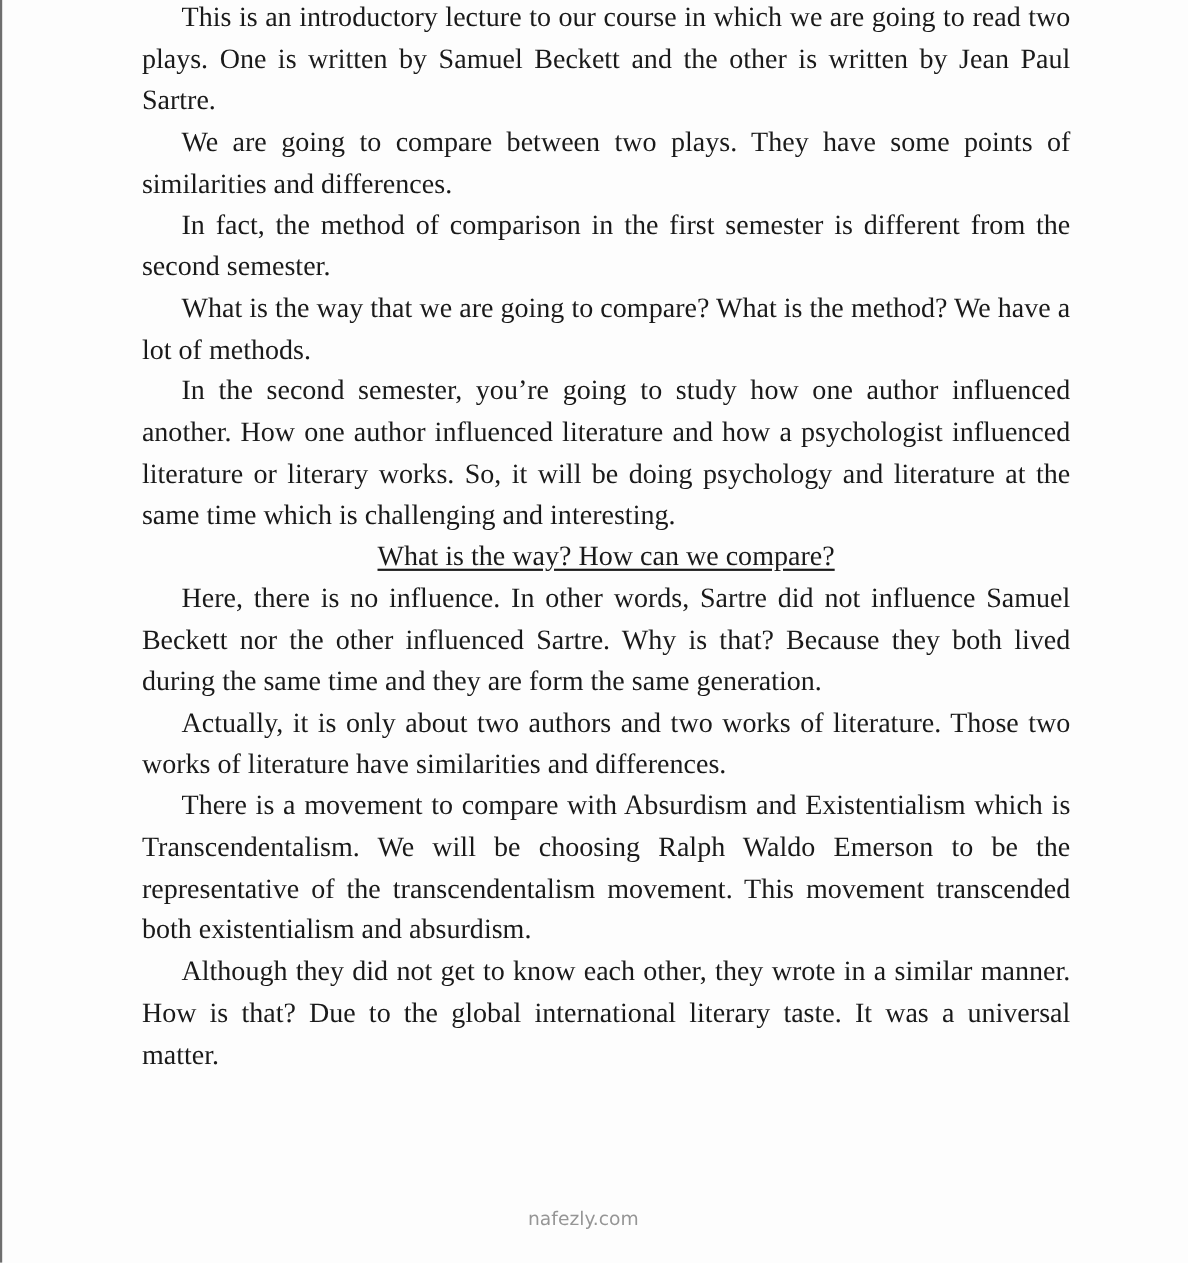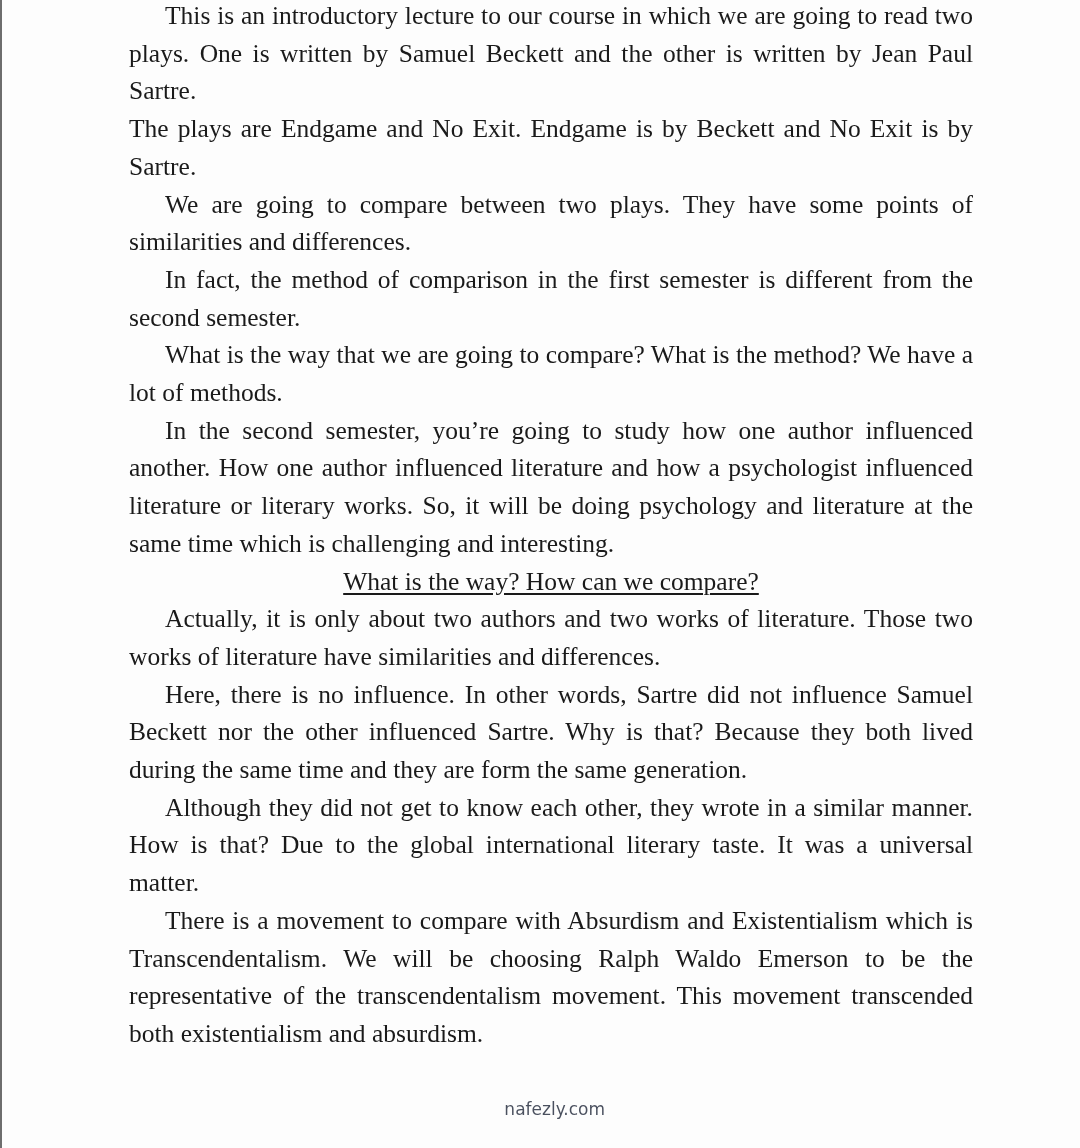--- a/index.html
+++ b/index.html
@@ -16,39 +16,38 @@
   }
   .page {
     position: absolute; left: 129px; top: -3px; width: 844px;
     font-size: 25.5px; line-height: 37.7px;
   }
   .page p { margin: 0; text-align: justify; }
   .page p.indent { text-indent: 36px; }
   .page p.heading { text-align: center; }
   .page p.heading span { text-decoration: underline; text-underline-offset: 3px; }
   .watermark {
-    position: absolute; left: 480px; top: 1078px; width: 125px; text-align: right;
-    color: #0f172a; font-family: "DejaVu Sans", sans-serif; opacity: 0.75;
+    position: absolute; left: 480px; top: 1078px; width: 125px; text-align: left;
+    color: #737373; font-family: "DejaVu Sans", sans-serif; opacity: 0.75;
   }
   .watermark .wm-url { font-size: 17px; line-height: 22px; margin-top: 20px; }
 </style>
 </head>
 <body>
 
 <div class="left-rule"></div>
 
 <div class="page">
   <p class="indent">This is an introductory lecture to our course in which we are going to read two plays. One is written by Samuel Beckett and the other is written by Jean Paul Sartre.</p>
-  <p>The plays are Endgame and No Exit. Endgame is by Beckett and No Exit is by Sartre.</p>
   <p class="indent">We are going to compare between two plays. They have some points of similarities and differences.</p>
   <p class="indent">In fact, the method of comparison in the first semester is different from the second semester.</p>
   <p class="indent">What is the way that we are going to compare? What is the method? We have a lot of methods.</p>
   <p class="indent">In the second semester, you’re going to study how one author influenced another. How one author influenced literature and how a psychologist influenced literature or literary works. So, it will be doing psychology and literature at the same time which is challenging and interesting.</p>
   <p class="heading"><span>What is the way? How can we compare?</span></p>
+  <p class="indent">Here, there is no influence. In other words, Sartre did not influence Samuel Beckett nor the other influenced Sartre. Why is that? Because they both lived during the same time and they are form the same generation.</p>
   <p class="indent">Actually, it is only about two authors and two works of literature. Those two works of literature have similarities and differences.</p>
-  <p class="indent">Here, there is no influence. In other words, Sartre did not influence Samuel Beckett nor the other influenced Sartre. Why is that? Because they both lived during the same time and they are form the same generation.</p>
+  <p class="indent">There is a movement to compare with Absurdism and Existentialism which is Transcendentalism. We will be choosing Ralph Waldo Emerson to be the representative of the transcendentalism movement. This movement transcended both existentialism and absurdism.</p>
   <p class="indent">Although they did not get to know each other, they wrote in a similar manner. How is that? Due to the global international literary taste. It was a universal matter.</p>
-  <p class="indent">There is a movement to compare with Absurdism and Existentialism which is Transcendentalism. We will be choosing Ralph Waldo Emerson to be the representative of the transcendentalism movement. This movement transcended both existentialism and absurdism.</p>
 </div>
 
 <div class="watermark">
   <div class="wm-url">nafezly.com</div>
 </div>
 
 </body></html>

